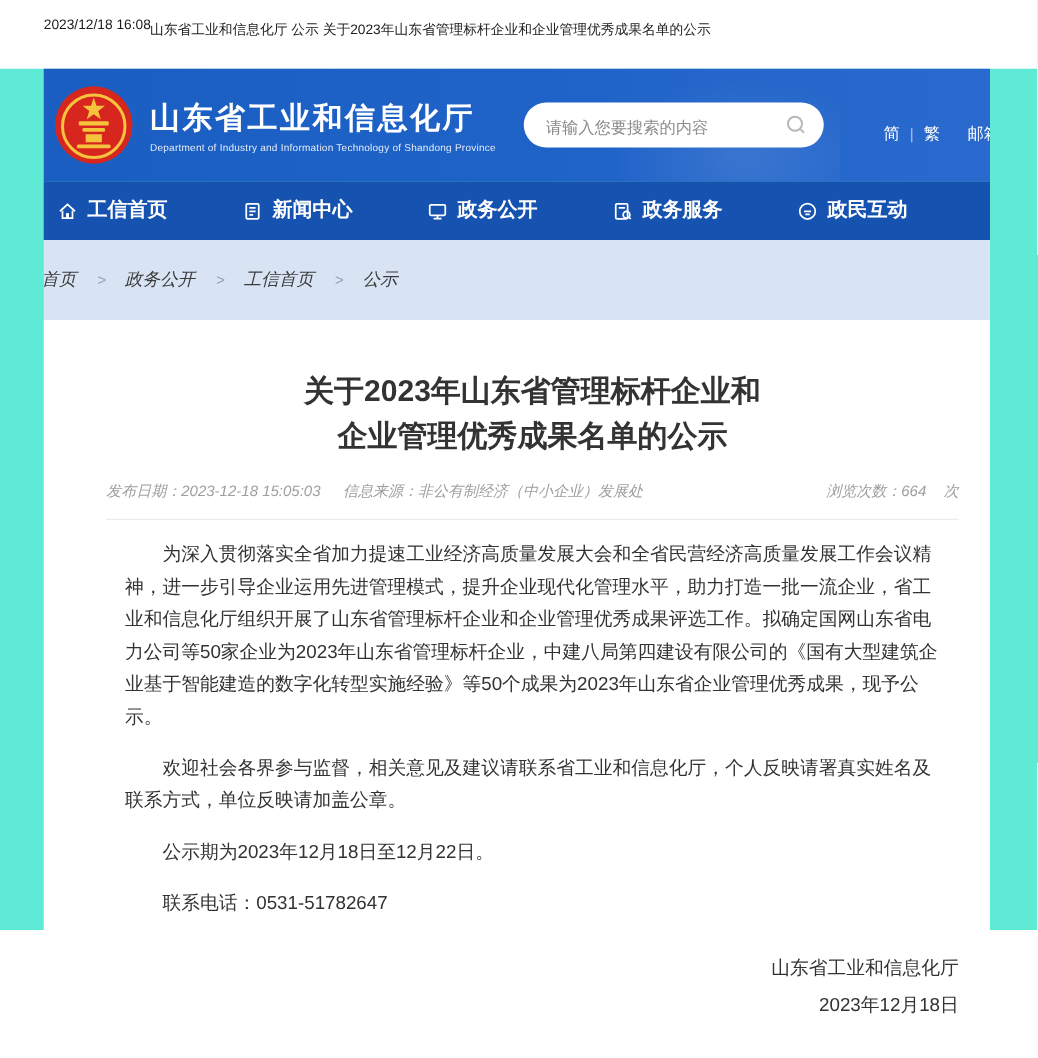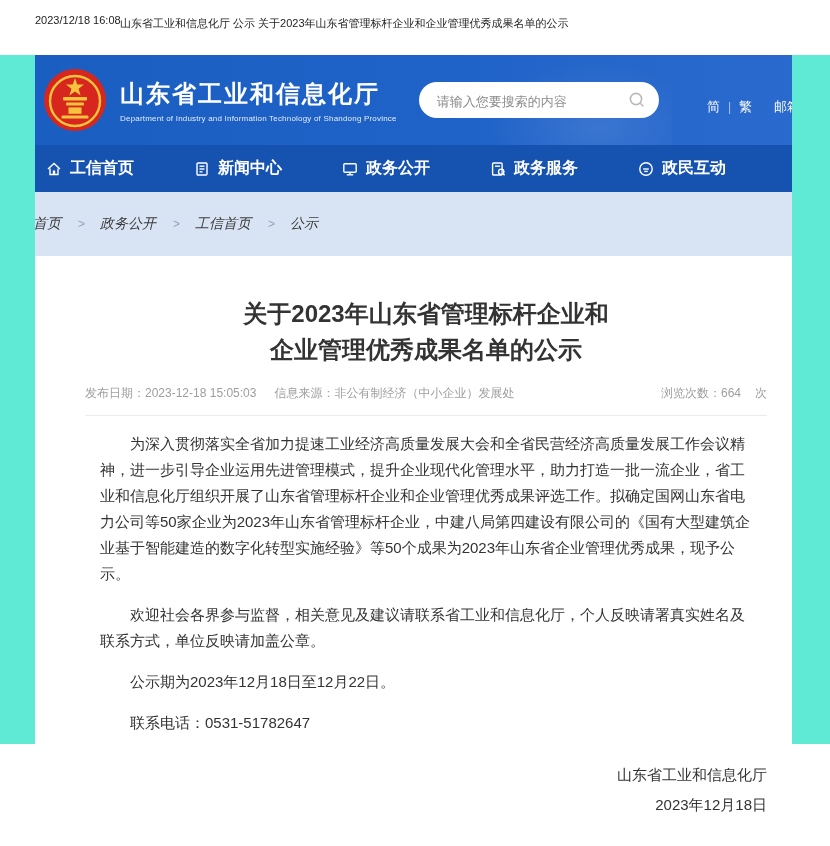--- a/index.html
+++ b/index.html
@@ -37,21 +37,21 @@
   .nav-icon{width:18px;height:18px;margin-right:7px;display:inline-block;}
 
   
   .breadcrumb{height:64px;background:#d8e4f4;display:flex;align-items:center;font-size:14px;color:#3a3a3a;overflow:hidden;}
   .bc-item{margin-left:-2px;cursor:pointer;font-style:italic;}
   .bc-sep{color:#93a3b8;margin:0 17px;font-size:12px;}
 
   
   .article{background:#fff;padding:40px 25px 0 50px;}
   .article-title{margin:0;text-align:center;font-size:24px;font-weight:bold;color:#333;line-height:36px;}
-  .meta{margin-top:17px;display:flex;justify-content:space-between;font-size:12px;color:#9e9e9e;}
+  .meta{margin-top:17px;display:flex;justify-content:space-between;font-size:12px;color:#9e9e9e;font-style:italic;}
   .meta-src{margin-left:18px;}
   .meta-right .views-unit{margin-left:14px;}
   .divider{border-bottom:1px solid #ececec;margin-top:13px;}
   .body-text{margin-top:9px;font-size:15px;color:#333;line-height:26px;}
   .body-text p{margin:15px;text-indent:2em;}
   .attachments{margin-top:22px;}
   .attach-line2{text-indent:5em !important;}
   .attach-link{cursor:pointer;}
   .signature{margin-top:24px;text-align:right;font-size:15px;color:#333;line-height:30px;}
 </style>

